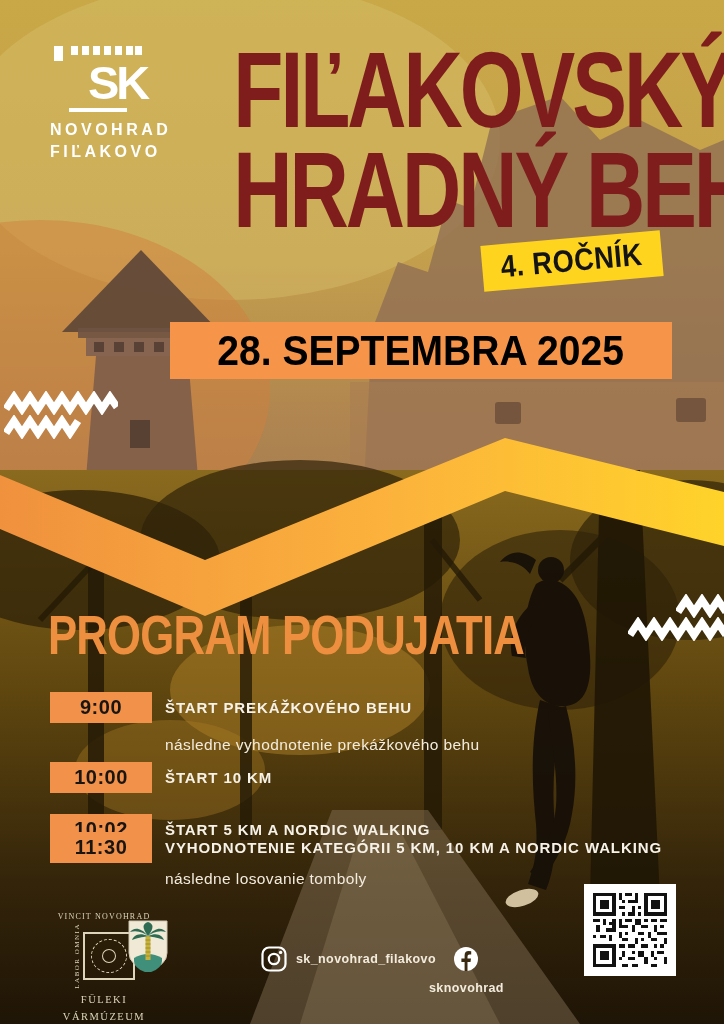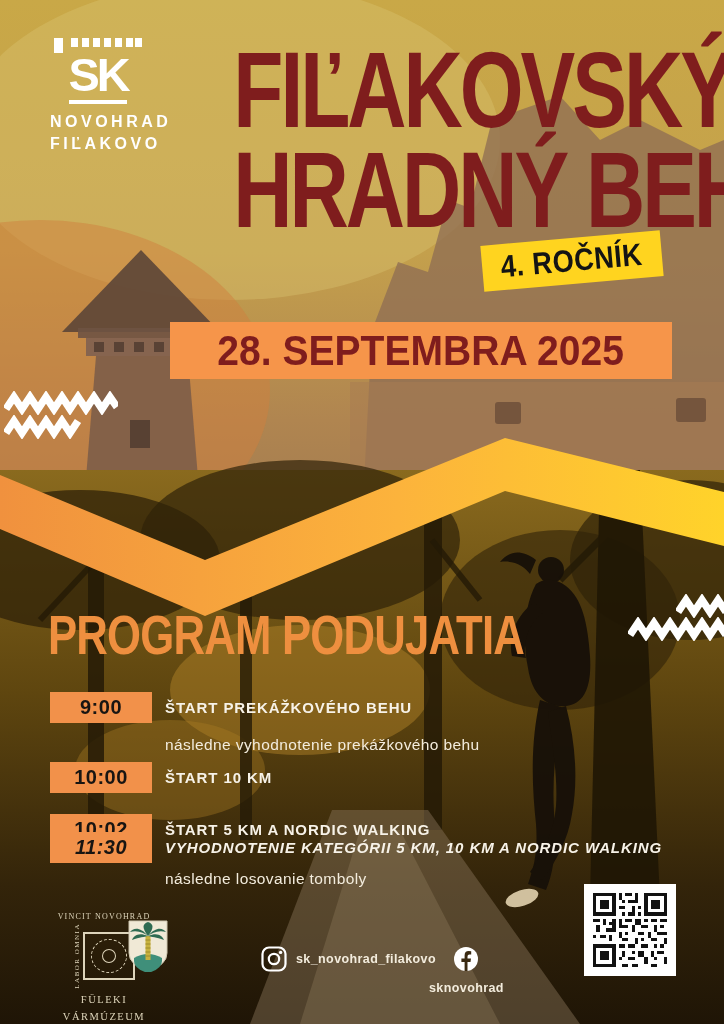--- a/index.html
+++ b/index.html
@@ -4,38 +4,38 @@
 <style>
   html,body{margin:0;padding:0;background:#1d1d1d;}
   .poster{position:relative;width:724px;height:1024px;overflow:hidden;
           font-family:"Liberation Sans",sans-serif;background:#c6a347;}
   .poster *{box-sizing:border-box;}
   svg{display:block;}
 
   .bg-art{position:absolute;left:0;top:0;width:724px;height:1024px;}
 
   
-  .logo{position:absolute;left:50px;top:38px;width:96px;text-align:center;color:#fff;}
+  .logo{position:absolute;left:50px;top:46px;width:96px;text-align:right;color:#fff;}
   .logo .monogram{font-size:46px;font-weight:bold;line-height:.88;letter-spacing:-3px;
                   transform:scaleX(1.02);display:block;}
   .logo .bar{width:58px;height:4px;background:#fff;margin:5px auto 7px auto;}
   .logo .org{font-size:16px;font-weight:bold;letter-spacing:3.5px;line-height:1.35;}
 
   
   .title{position:absolute;left:168px;top:40px;width:544px;text-align:left;color:#7f1d1d;}
   .t-line{display:block;font-weight:bold;font-size:108px;line-height:.93;
           letter-spacing:-4px;white-space:nowrap;transform:scaleX(.76);transform-origin:50% 50%;}
 
   .badge{position:absolute;left:482px;top:238px;width:180px;height:46px;
          background:#ffd41f;color:#141414;display:flex;align-items:center;justify-content:center;
          transform:rotate(-5deg);font-weight:bold;}
   .badge span{font-size:31px;letter-spacing:.5px;transform:scaleX(.88);white-space:nowrap;}
 
   .date-banner{position:absolute;left:170px;top:322px;width:502px;height:57px;
-         background:#f6954a;color:#7f1d1d;display:flex;align-items:center;justify-content:center;}
+         background:#f6954a;color:#000000;display:flex;align-items:center;justify-content:center;}
   .date-banner span{font-size:42px;font-weight:bold;letter-spacing:0;
          transform:scaleX(.93);white-space:nowrap;}
 
   .zz{position:absolute;}
 
   
   .program-heading{position:absolute;left:48px;top:602px;color:#ee8f3f;font-weight:bold;
         font-size:56px;letter-spacing:-1px;white-space:nowrap;
         transform:scaleX(.78);transform-origin:0 50%;}
   .sched-row{position:absolute;left:0;width:724px;height:31px;padding-left:36px;}
@@ -201,21 +201,21 @@
   <div class="sched-row" style="top:762px;">
     <div class="time-badge">10:00</div>
     <div class="sched-label">ŠTART 10 KM</div>
   </div>
 
   <div class="sched-row" style="top:814px;">
     <div class="time-badge">10:02</div>
     <div class="sched-label">ŠTART 5 KM A NORDIC WALKING</div>
   </div>
 
-  <div class="sched-row" style="top:832px;font-style:italic;">
+  <div class="sched-row" style="top:832px;">
     <div class="time-badge">11:30</div>
     <div class="sched-label">VYHODNOTENIE KATEGÓRII 5 KM, 10 KM A NORDIC WALKING</div>
   </div>
   <div class="sched-note" style="top:870px;">následne losovanie tomboly</div>
 
   <div class="seal">
     <div class="s-top">VINCIT NOVOHRAD</div>
     <div class="s-mid">
       <div class="s-left">LABOR OMNIA</div>
       <div class="s-square">

